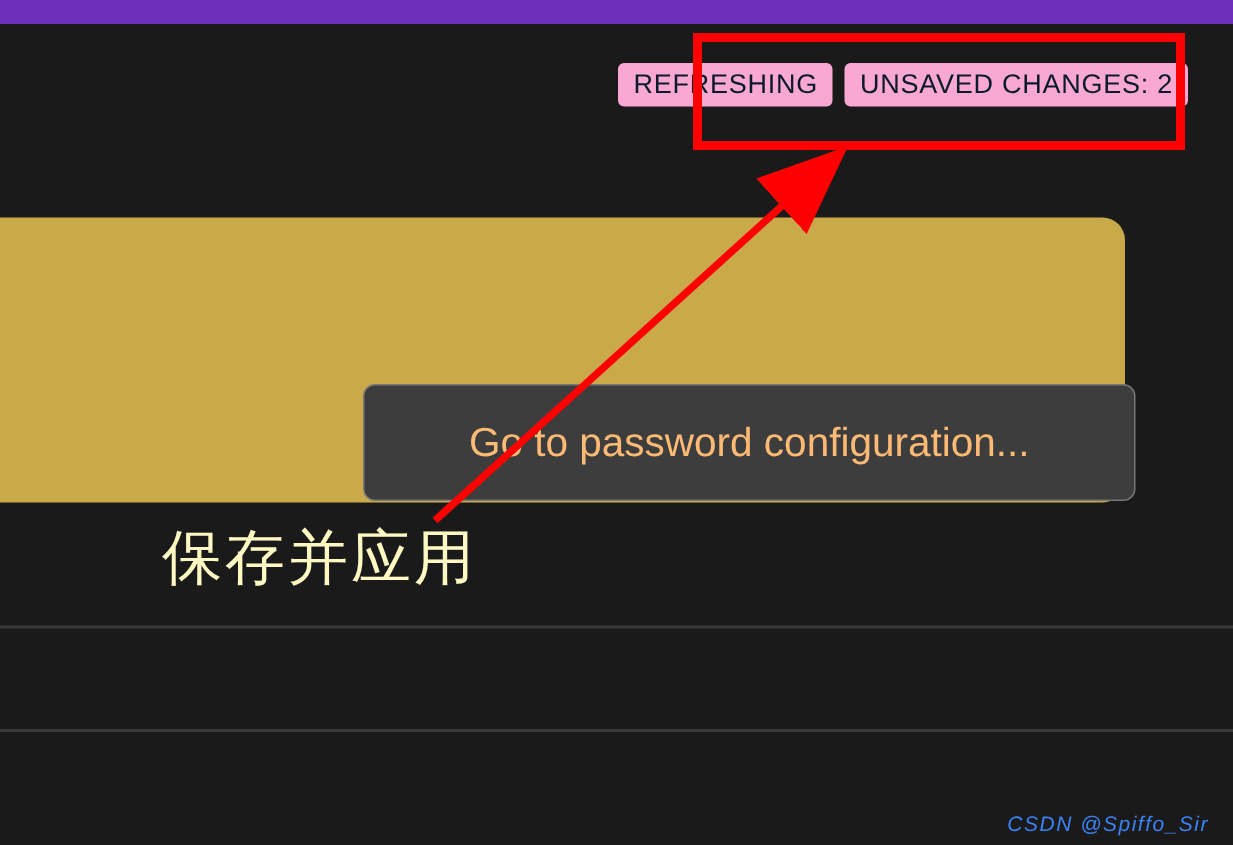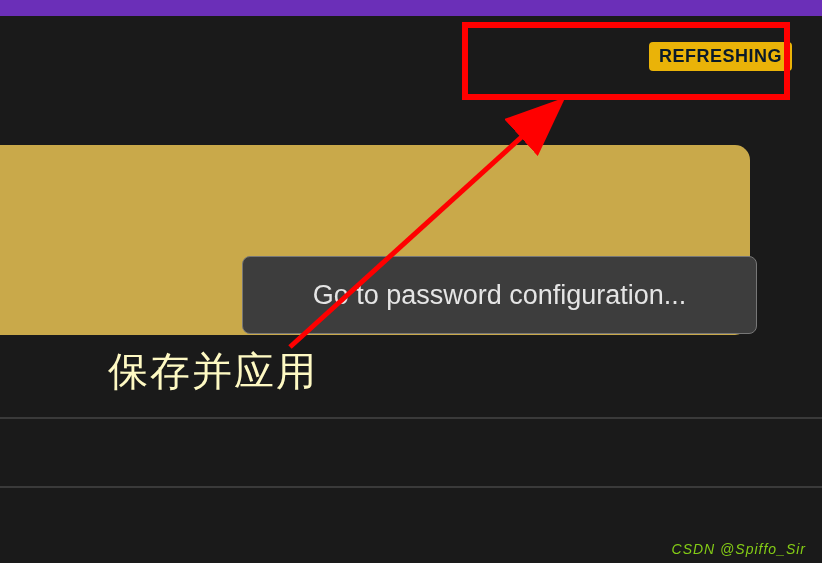--- a/index.html
+++ b/index.html
@@ -22,23 +22,23 @@
     }
     .badges-area {
       position: absolute;
       top: 42px;
       right: 30px;
       display: flex;
       align-items: center;
       gap: 8px;
     }
     .badge {
-      background: #eab308;
+      background: #f9a8d4;
       color: #0a1a2a;
-      font-weight: bold;
+      font-weight: normal;
       font-size: 18px;
       padding: 4px 10px;
       border-radius: 4px;
       letter-spacing: 0.5px;
     }
     .highlight-box {
       position: absolute;
       top: 22px;
       left: 462px;
       width: 328px;
@@ -62,21 +62,21 @@
       top: 256px;
       left: 242px;
       width: 515px;
       height: 78px;
       background: #3d3d3d;
       border: 1px solid #777;
       border-radius: 8px;
       display: flex;
       align-items: center;
       justify-content: center;
-      color: #e5e5e5;
+      color: #fdba74;
       font-size: 27px;
       text-align: right;
     }
     .chinese-annotation {
       position: absolute;
       top: 344px;
       left: 108px;
       color: #fef9c3;
       font-size: 40px;
       font-weight: normal;
@@ -104,33 +104,34 @@
       top: 486px;
       left: 0;
       width: 100%;
       height: 2px;
       background: #3a3a3a;
     }
     .watermark {
       position: absolute;
       bottom: 6px;
       right: 16px;
-      color: #84cc16;
+      color: #3b82f6;
       font-size: 14px;
       font-style: italic;
       letter-spacing: 1px;
     }
   </style>
 </head>
 <body>
 
 <div class="top-bar"></div>
 
 <div class="badges-area">
   <span class="badge">REFRESHING</span>
+  <span class="badge">UNSAVED CHANGES: 2</span>
 </div>
 
 <div class="highlight-box"></div>
 
 <div class="yellow-panel"></div>
 
 <div class="tooltip-box">
   <span>Go to password configuration...</span>
 </div>
 

